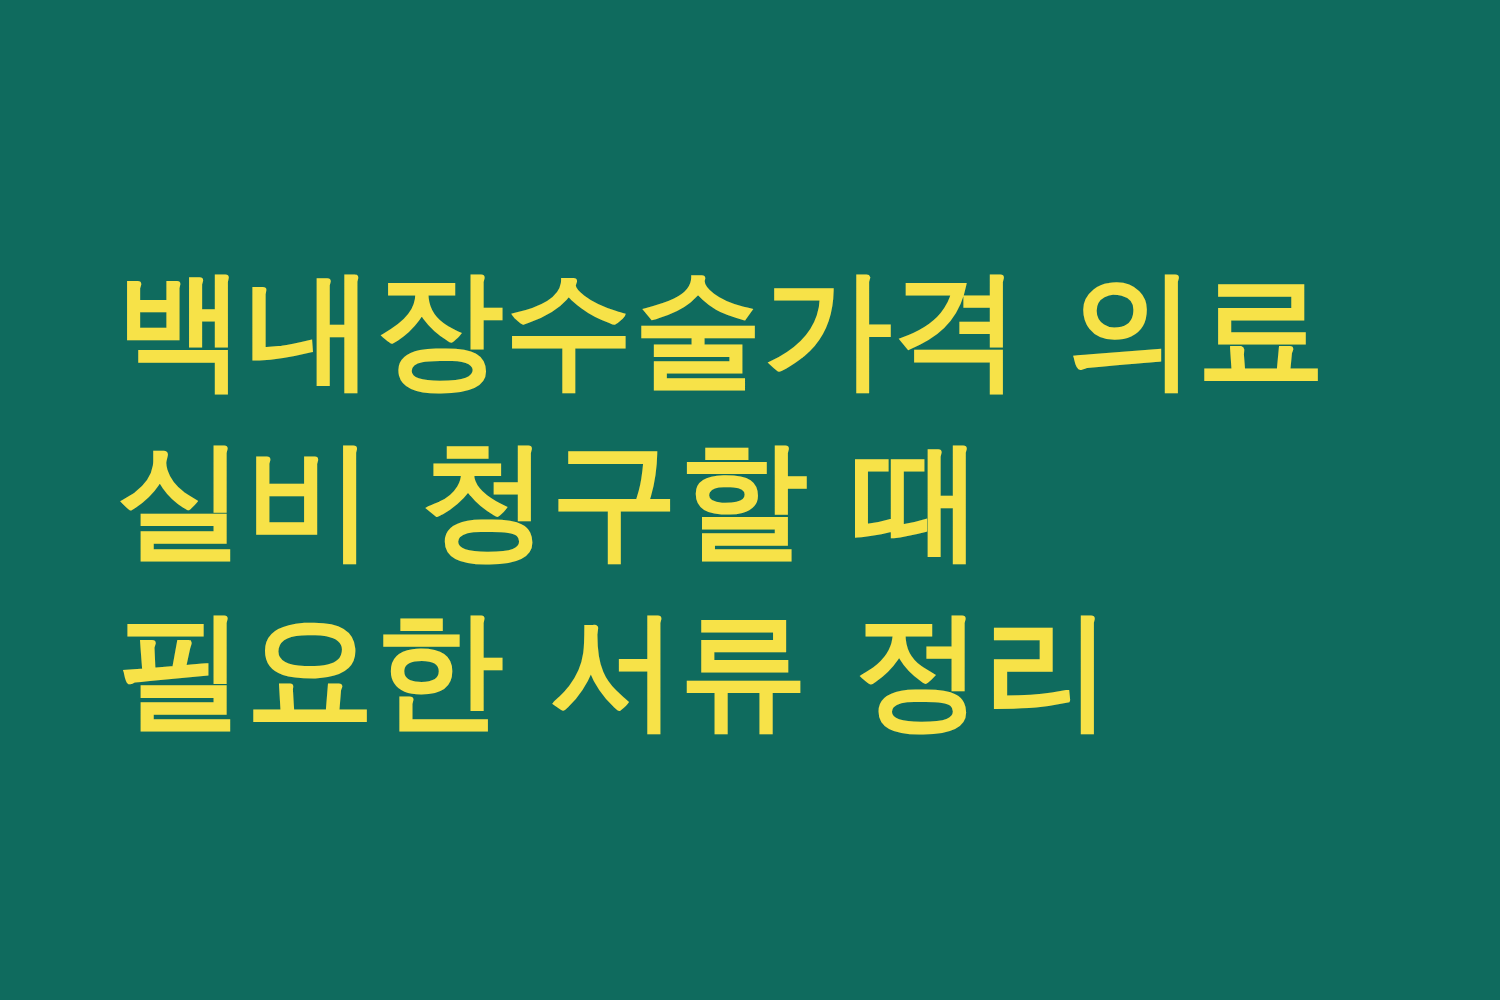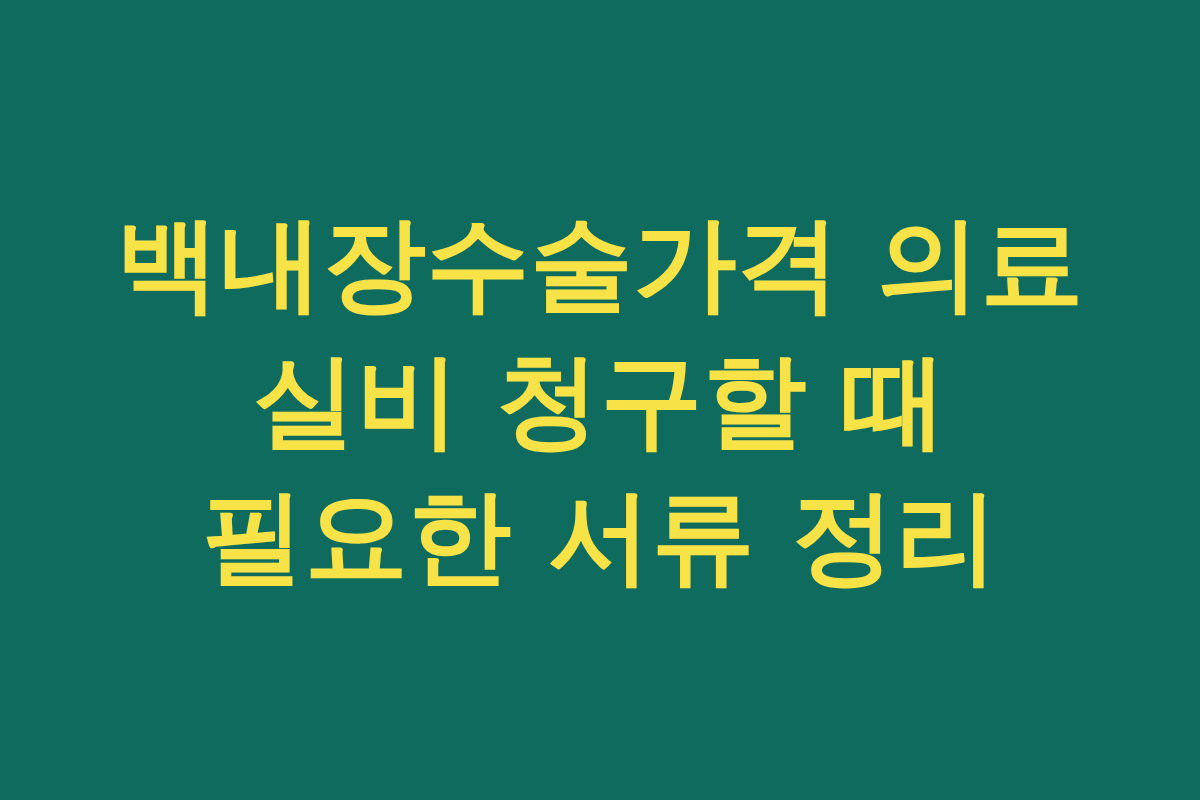--- a/index.html
+++ b/index.html
@@ -21,21 +21,20 @@
     height: 800px;
     background: #0f6b5e;
     display: flex;
     align-items: center;
     justify-content: center;
     box-sizing: border-box;
   }
 
   #title-block {
     width: 1030px;
-    text-align: center;
     padding: 0 8px;
     box-sizing: border-box;
   }
 
   #title-text {
     display: block;
     color: #f7e248;
     font-family: "DejaVu Sans", "Liberation Sans", sans-serif;
     font-size: 103px;
     font-weight: 700;

